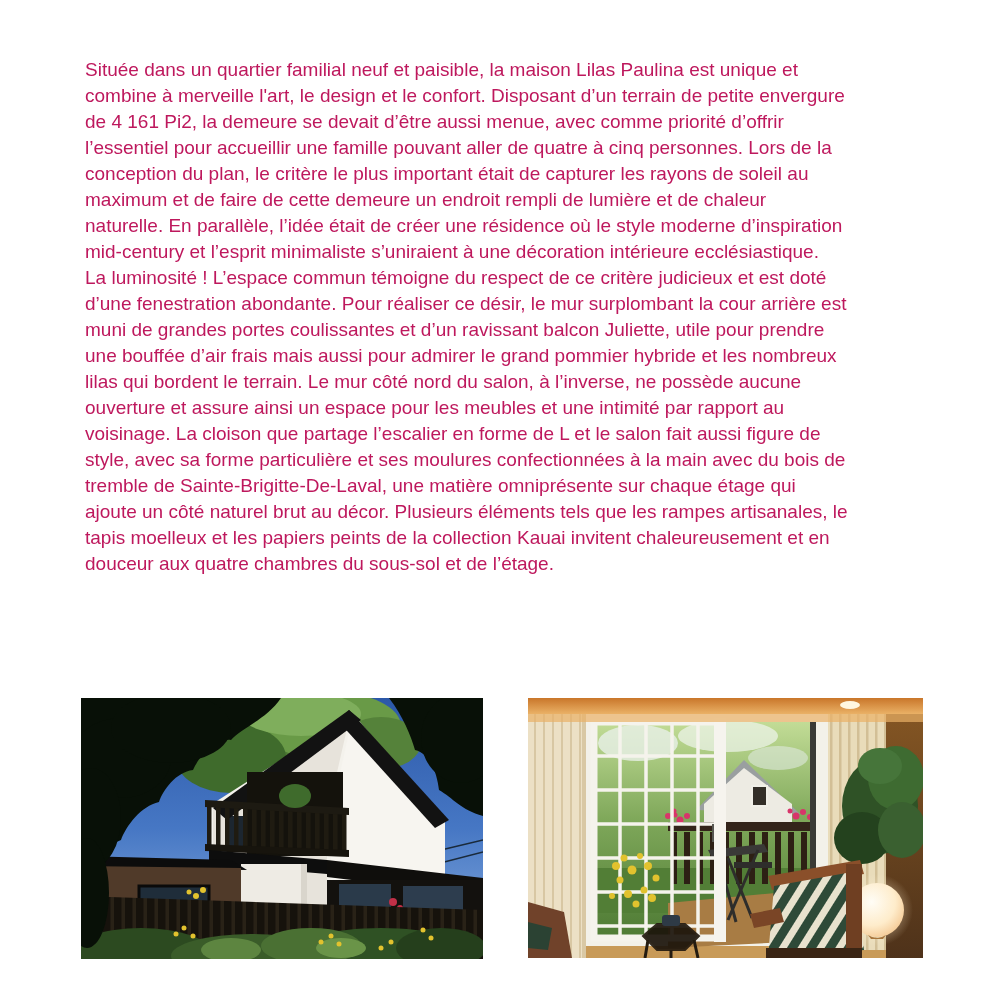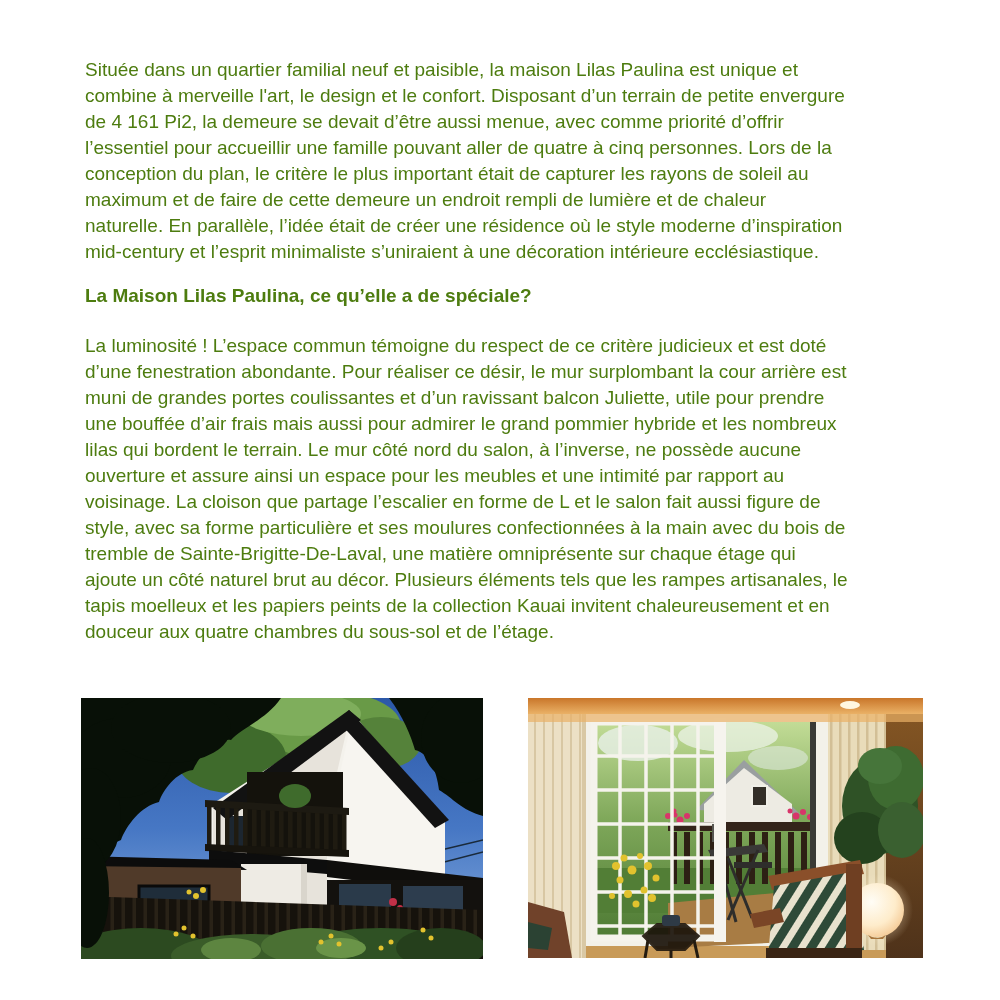--- a/index.html
+++ b/index.html
@@ -1,38 +1,37 @@
 <!DOCTYPE html>
 <html><head>
 <meta charset="utf-8">
 <style>
   html,body{margin:0;padding:0;}
   body{width:1000px;height:1000px;background:#ffffff;position:relative;overflow:hidden;
        font-family:"Liberation Sans",sans-serif;}
-  .article{position:absolute;left:85px;top:57px;width:840px;color:#4d7c0f;}
+  .article{position:absolute;left:85px;top:57px;width:840px;color:#be185d;}
   .para{font-size:19px;line-height:26px;white-space:pre;margin:0;}
   .heading{font-size:19px;line-height:26px;font-weight:bold;white-space:pre;margin:18px 0 24px 0;}
   .photo{position:absolute;margin:0;padding:0;}
   .photo svg{display:block;}
   #photo-left{left:81px;top:698px;width:402px;height:261px;}
   #photo-right{left:528px;top:698px;width:395px;height:260px;}
 </style>
 </head>
 <body>
 
 <div class="article">
   <p class="para">Située dans un quartier familial neuf et paisible, la maison Lilas Paulina est unique et
 combine à merveille l'art, le design et le confort. Disposant d’un terrain de petite envergure
 de 4 161 Pi2, la demeure se devait d’être aussi menue, avec comme priorité d’offrir
 l’essentiel pour accueillir une famille pouvant aller de quatre à cinq personnes. Lors de la
 conception du plan, le critère le plus important était de capturer les rayons de soleil au
 maximum et de faire de cette demeure un endroit rempli de lumière et de chaleur
 naturelle. En parallèle, l’idée était de créer une résidence où le style moderne d’inspiration
 mid-century et l’esprit minimaliste s’uniraient à une décoration intérieure ecclésiastique.</p>
-  <h2 class="heading">La Maison Lilas Paulina, ce qu’elle a de spéciale?</h2>
   <p class="para">La luminosité ! L’espace commun témoigne du respect de ce critère judicieux et est doté
 d’une fenestration abondante. Pour réaliser ce désir, le mur surplombant la cour arrière est
 muni de grandes portes coulissantes et d’un ravissant balcon Juliette, utile pour prendre
 une bouffée d’air frais mais aussi pour admirer le grand pommier hybride et les nombreux
 lilas qui bordent le terrain. Le mur côté nord du salon, à l’inverse, ne possède aucune
 ouverture et assure ainsi un espace pour les meubles et une intimité par rapport au
 voisinage. La cloison que partage l’escalier en forme de L et le salon fait aussi figure de
 style, avec sa forme particulière et ses moulures confectionnées à la main avec du bois de
 tremble de Sainte-Brigitte-De-Laval, une matière omniprésente sur chaque étage qui
 ajoute un côté naturel brut au décor. Plusieurs éléments tels que les rampes artisanales, le

